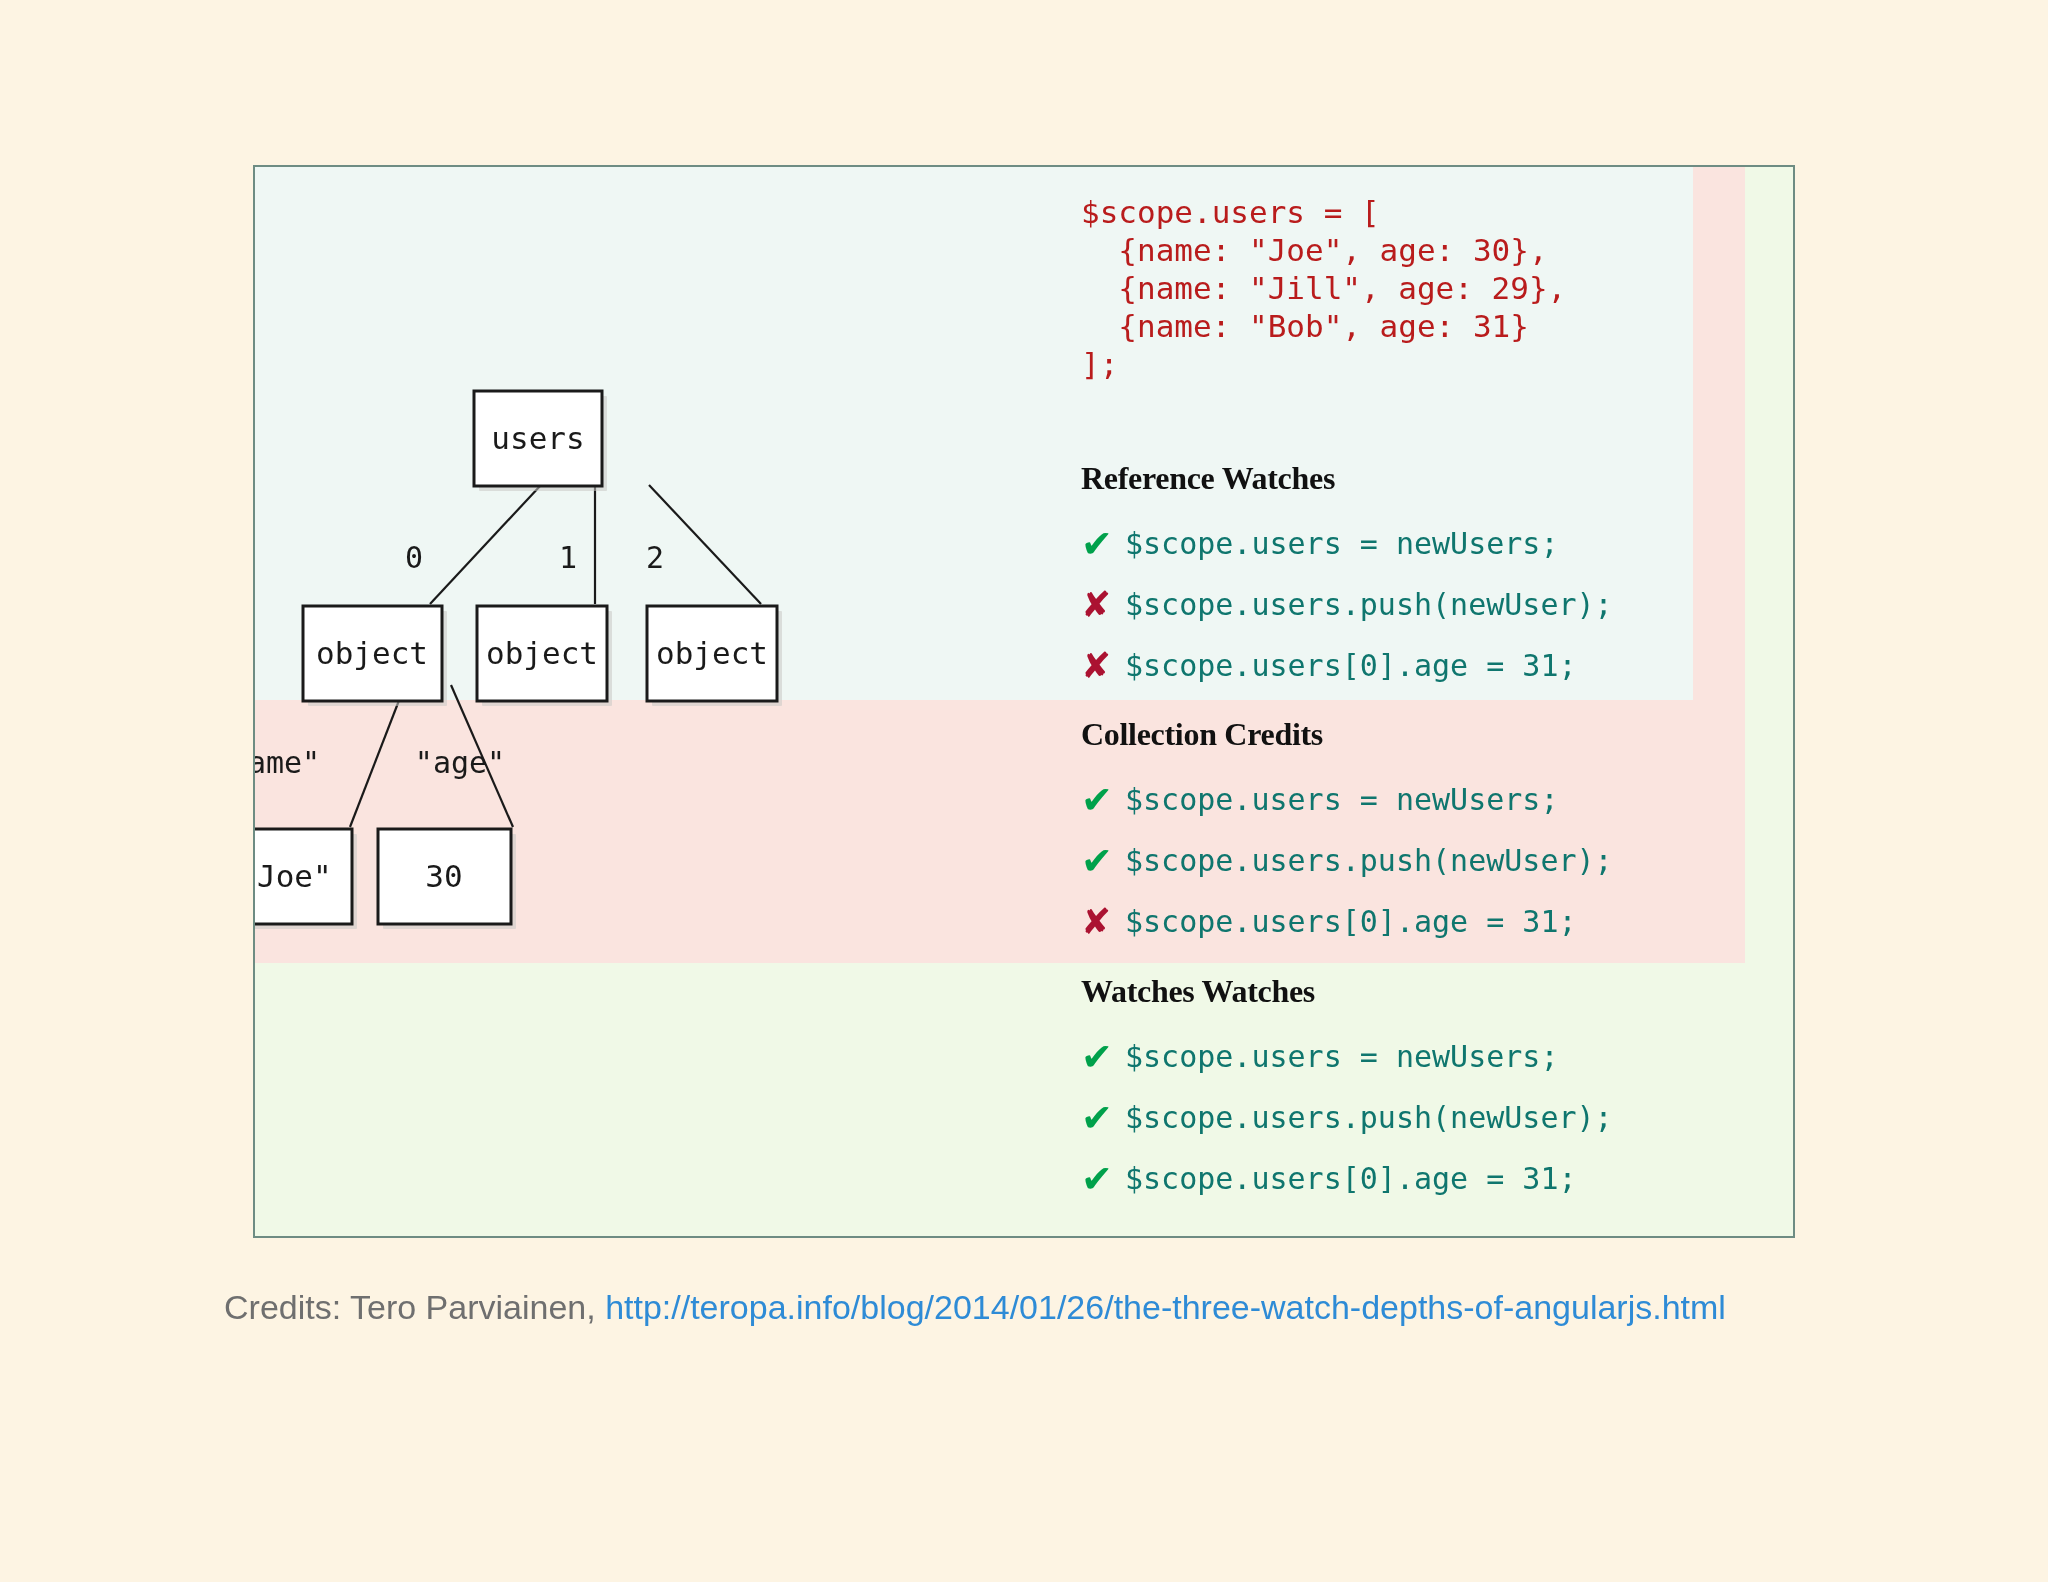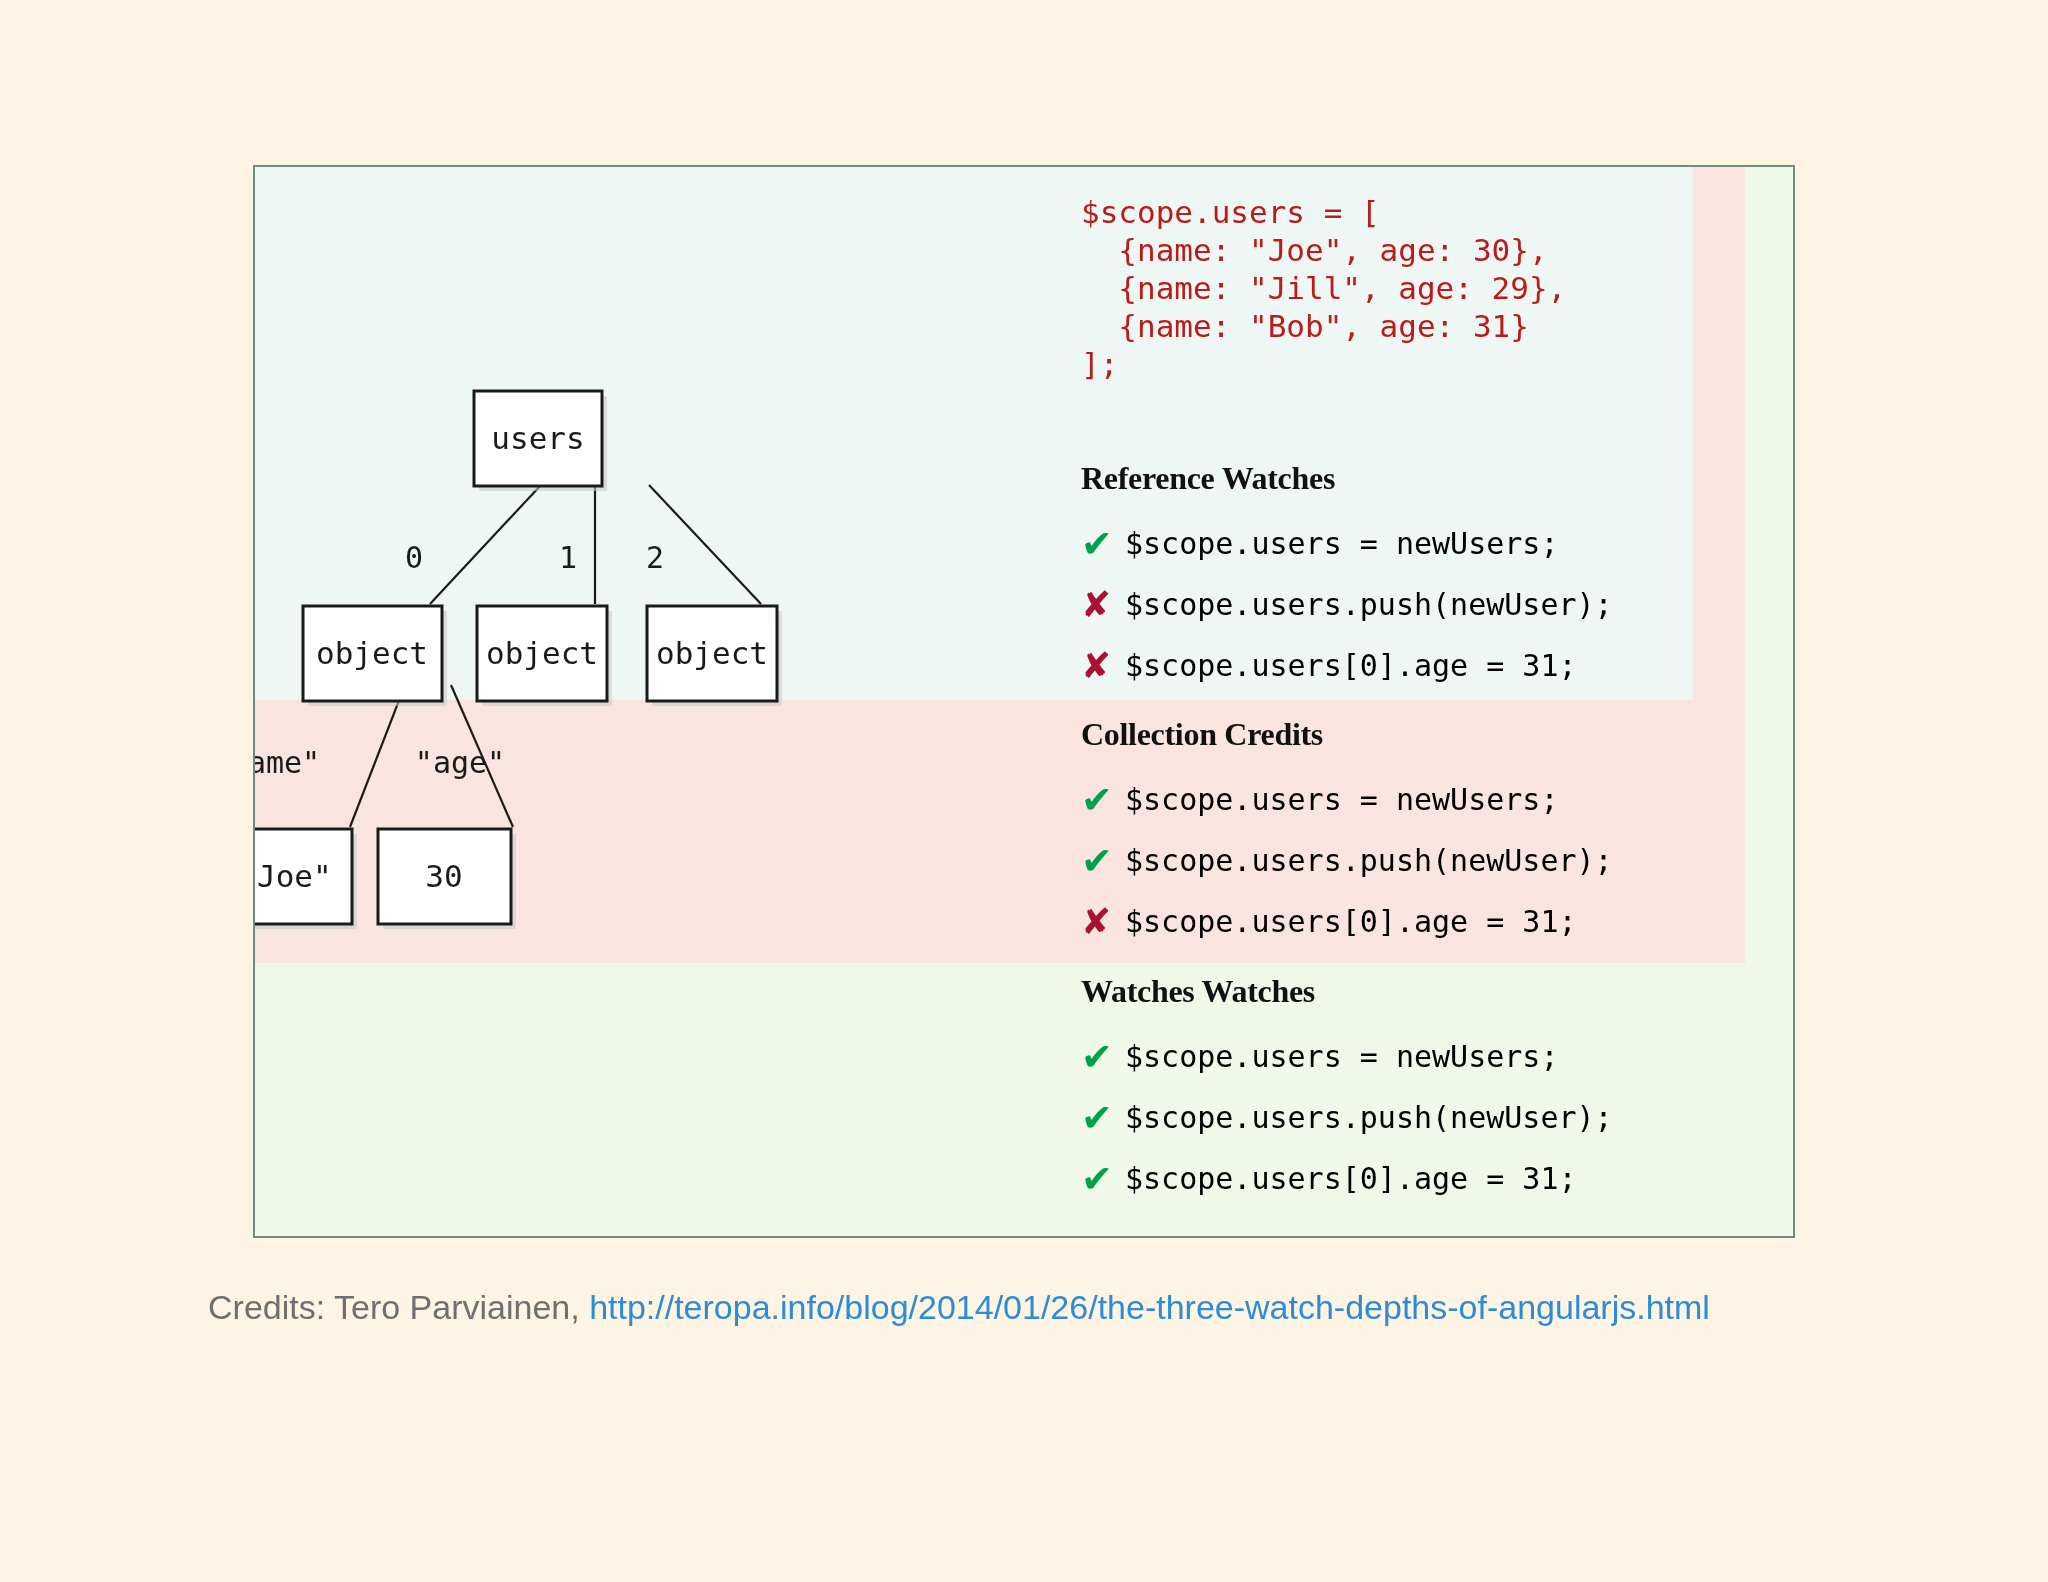--- a/index.html
+++ b/index.html
@@ -140,28 +140,28 @@
   .mark {
     width: 44px;
     flex: 0 0 44px;
     display: flex;
     align-items: center;
     justify-content: flex-start;
   }
   .watch-code {
     font-family: "DejaVu Sans Mono", monospace;
     font-size: 30px;
-    color: #000000;
+    color: #0f766e;
     white-space: pre;
   }
 
   
   #credits {
     position: absolute;
-    left: 208px;
+    left: 224px;
     top: 1288px;
     font-family: "Liberation Sans", sans-serif;
     font-size: 34px;
     color: #6F6F6F;
     white-space: nowrap;
   }
   #credits .link {
     color: #2E8BD6;
     text-decoration: none;
   }

